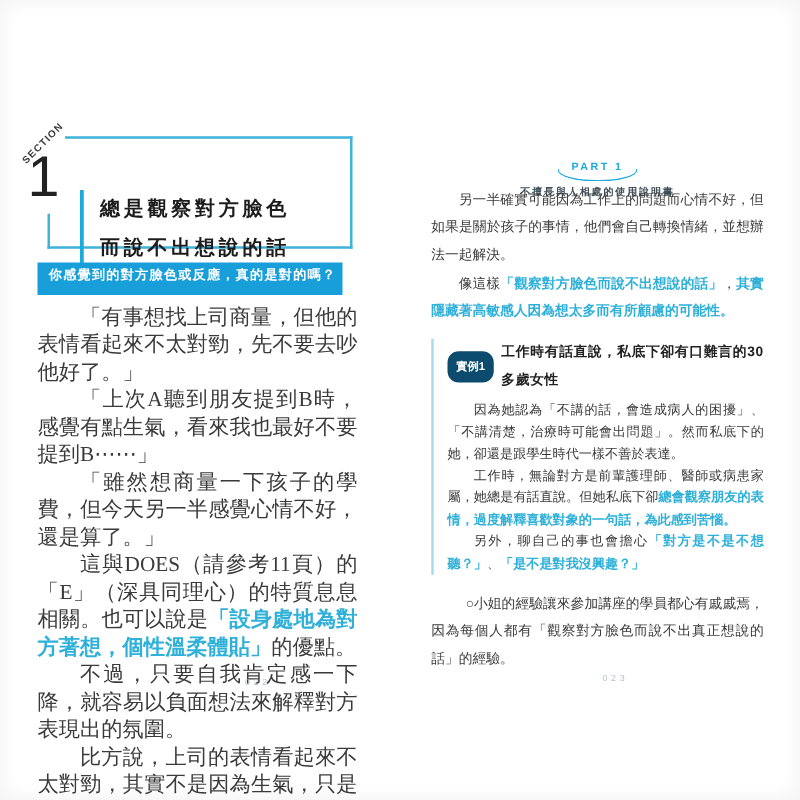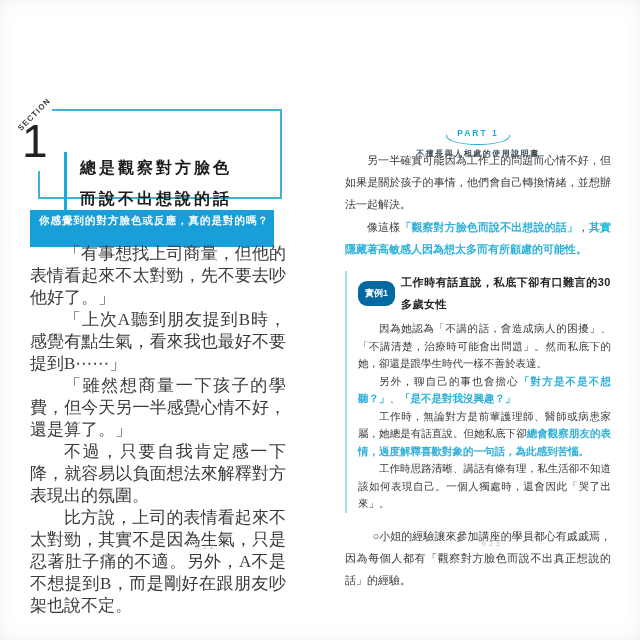--- a/index.html
+++ b/index.html
@@ -12,21 +12,21 @@
   .section-number{position:absolute;left:22px;top:118px;font-family:"Liberation Sans","DejaVu Sans",sans-serif;
     font-size:46px;font-weight:400;color:#222;line-height:1;}
   .bseg{position:absolute;background:#3fb3da;}
   .box-top{left:52px;top:109px;width:230px;height:2px;}
   .box-right{left:280px;top:109px;width:2px;height:90px;}
   .box-bottom{left:38px;top:197px;width:244px;height:2px;}
   .box-stub{left:38px;top:171px;width:2px;height:28px;}
   .section-title{position:absolute;left:64px;top:116px;border-left:3px solid #1ea9dd;padding-left:13px;
     font-family:"Liberation Sans","DejaVu Sans",sans-serif;font-size:16px;font-weight:bold;color:#1c1c1c;
     line-height:31px;letter-spacing:3px;margin-top:36px;}
-  .banner{position:absolute;left:30px;top:210px;width:244px;height:37px;background:#189fd9;color:#fff;
+  .banner{position:absolute;left:30px;top:210px;width:244px;height:26px;background:#189fd9;color:#fff;
     font-family:"Liberation Sans","DejaVu Sans",sans-serif;font-size:10.5px;font-weight:bold;
     letter-spacing:1px;line-height:21px;padding-left:9px;box-sizing:border-box;}
   .left-body{position:absolute;left:30px;top:243px;width:256px;font-size:17px;line-height:22px;
     text-align:justify;color:#3a3a3a;}
   .left-body p{margin:0;text-indent:2em;}
   .left-body p.gap{margin-top:10px;}
   .hl{color:#2fb0d9;font-weight:bold;}
   .pagenum{position:absolute;font-family:"Liberation Sans","DejaVu Sans",sans-serif;
     font-size:7px;color:#b3bfc5;letter-spacing:3px;}
   .pagenum.l{left:196px;top:543px;}
@@ -38,21 +38,21 @@
   .part-arc{width:62px;height:9px;margin:-3px auto 0 auto;border:1.5px solid #1ea9dd;border-top:none;
     border-radius:0 0 31px 31px / 0 0 9px 9px;}
   .running-title{margin-top:3px;font-family:"Liberation Sans","DejaVu Sans",sans-serif;font-size:8px;
     color:#3f4f5a;letter-spacing:1.5px;font-weight:bold;}
   .right-body{position:absolute;left:345px;top:149px;width:266px;font-size:11px;line-height:22px;
     text-align:justify;color:#3a3a3a;}
   .right-body > p{margin:0;text-indent:2em;}
   .right-body > p.gap{margin-top:1px;}
   .case{margin-top:11px;border-left:2px solid #a6dcee;padding-left:11px;}
   .case-head{display:flex;align-items:center;gap:6px;margin-bottom:5px;}
-  .badge{background:#0369a1;color:#fff;font-family:"Liberation Sans","DejaVu Sans",sans-serif;
+  .badge{background:#0c4a6e;color:#fff;font-family:"Liberation Sans","DejaVu Sans",sans-serif;
     font-size:9px;font-weight:bold;padding:1px 7px 2px 7px;border-radius:9px;white-space:nowrap;}
   .case-heading{font-family:"Liberation Sans","DejaVu Sans",sans-serif;font-size:11px;font-weight:bold;
     color:#222;letter-spacing:0.5px;}
   .case p{margin:0;font-size:10.5px;line-height:17.5px;text-indent:2em;text-align:justify;color:#3a3a3a;}
   .closing{margin-top:12px;}
   .closing p{margin:0;text-indent:2.5em;}
 </style>
 </head>
 <body>
 
@@ -71,20 +71,21 @@
       <div>總是觀察對方臉色</div>
       <div>而說不出想說的話</div>
     </div>
 
     <div class="banner">你感覺到的對方臉色或反應，真的是對的嗎？</div>
 
     <div class="left-body">
       <p><span>「有事想找上司商量，但他的表情看起來不太對勁，先不要去吵他好了。」</span></p>
       <p><span>「上次A聽到朋友提到B時，感覺有點生氣，看來我也最好不要提到B⋯⋯」</span></p>
       <p><span>「雖然想商量一下孩子的學費，但今天另一半感覺心情不好，還是算了。」</span></p>
+      <p><span>這與DOES（請參考11頁）的「E」（深具同理心）的特質息息相關。也可以說是</span><span class="hl">「設身處地為對方著想，個性溫柔體貼」</span><span>的優點。</span></p>
       <p><span>不過，只要自我肯定感一下降，就容易以負面想法來解釋對方表現出的氛圍。</span></p>
       <p><span>比方說，上司的表情看起來不太對勁，其實不是因為生氣，只是忍著肚子痛的不適。另外，A不是不想提到B，而是剛好在跟朋友吵架也說不定。</span></p>
     </div>
 
     <div class="pagenum l">022</div>
   </div>
 
   <div>
     <div class="part-wrap">
       <div class="part-label">PART 1</div>
@@ -95,23 +96,22 @@
     <div class="right-body">
       <p><span>另一半確實可能因為工作上的問題而心情不好，但如果是關於孩子的事情，他們會自己轉換情緒，並想辦法一起解決。</span></p>
       <p class="gap"><span>像這樣</span><span class="hl">「觀察對方臉色而說不出想說的話」</span><span>，</span><span class="hl">其實隱藏著高敏感人因為想太多而有所顧慮的可能性。</span></p>
 
       <div class="case">
         <div class="case-head">
           <span class="badge">實例1</span>
           <span class="case-heading">工作時有話直說，私底下卻有口難言的30多歲女性</span>
         </div>
         <p><span>因為她認為「不講的話，會造成病人的困擾」、「不講清楚，治療時可能會出問題」。然而私底下的她，卻還是跟學生時代一樣不善於表達。</span></p>
+        <p><span>工作時，無論對方是前輩護理師、醫師或病患家屬，她總是有話直說。但她私底下卻</span><span class="hl">總會觀察朋友的表情，過度解釋喜歡對象的一句話，為此感到苦惱。</span></p>
         <p><span>另外，聊自己的事也會擔心</span><span class="hl">「對方是不是不想聽？」</span><span>、</span><span class="hl">「是不是對我沒興趣？」</span></p>
-        <p><span>工作時，無論對方是前輩護理師、醫師或病患家屬，她總是有話直說。但她私底下卻</span><span class="hl">總會觀察朋友的表情，過度解釋喜歡對象的一句話，為此感到苦惱。</span></p>
-        <p><span>工作時思路清晰、講話有條有理，私生活卻不知道該如何表現自己。一個人獨處時，還會因此「哭了出來」。</span></p>
       </div>
 
       <div class="closing">
         <p><span>○小姐的經驗讓來參加講座的學員都心有戚戚焉，因為每個人都有「觀察對方臉色而說不出真正想說的話」的經驗。</span></p>
       </div>
     </div>
 
     <div class="pagenum r">023</div>
   </div>
 

